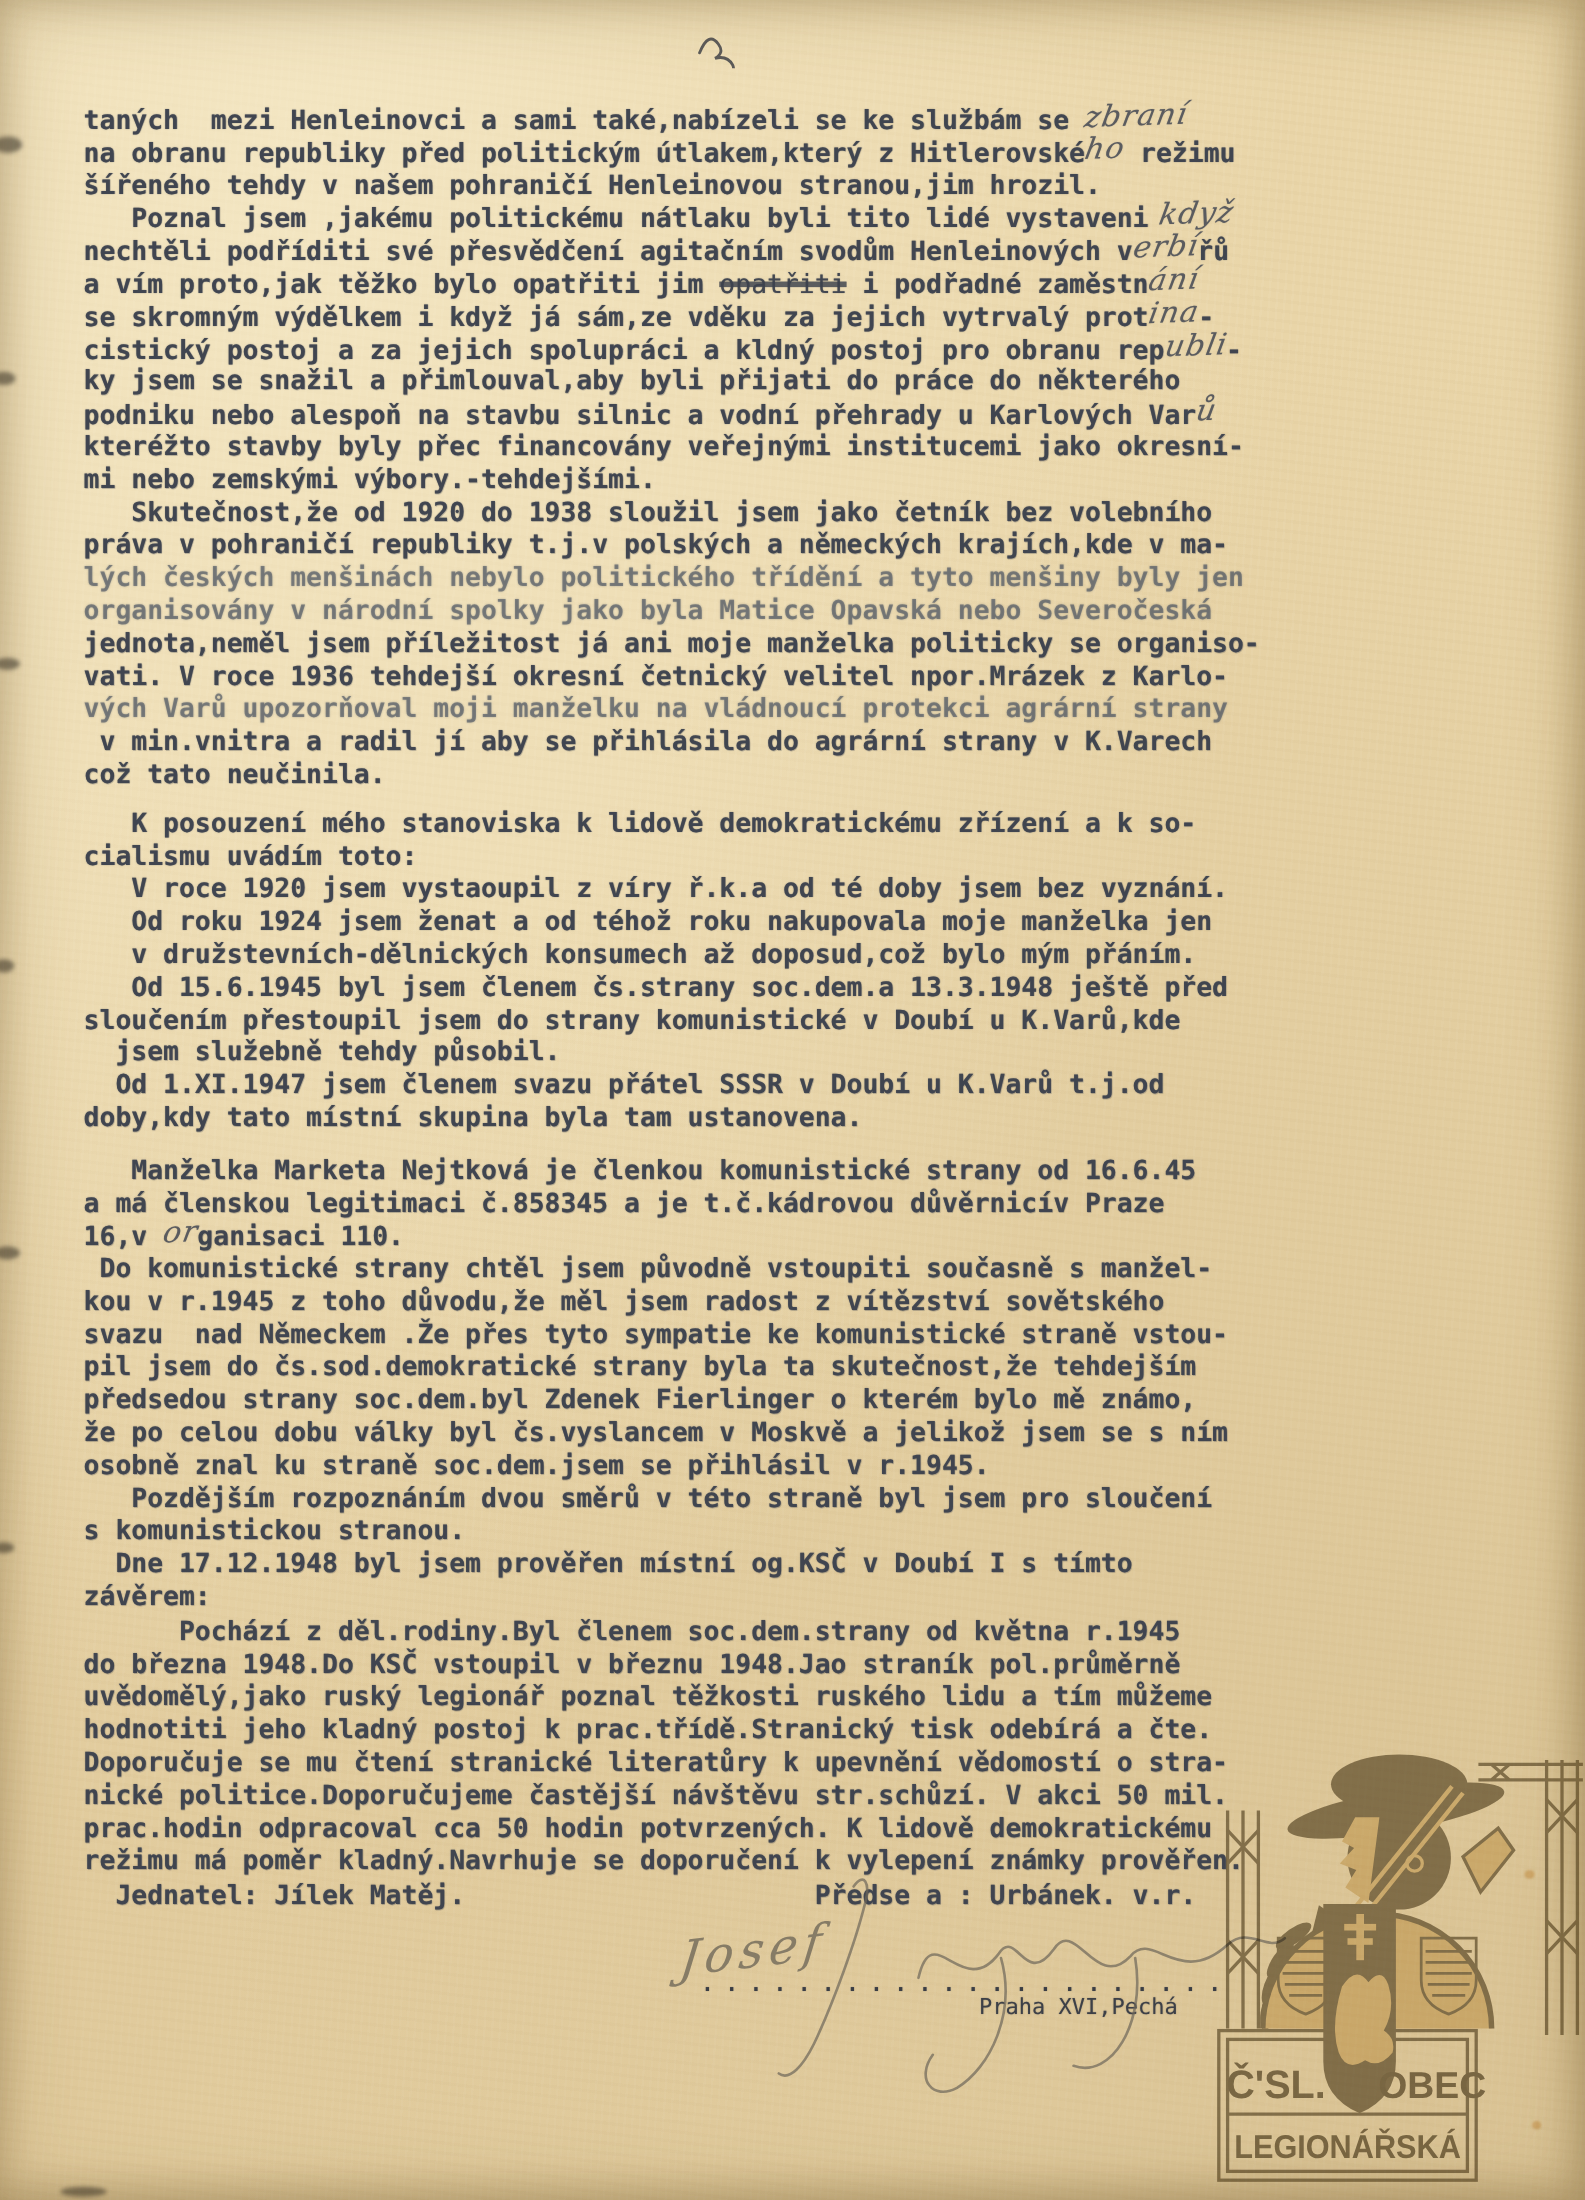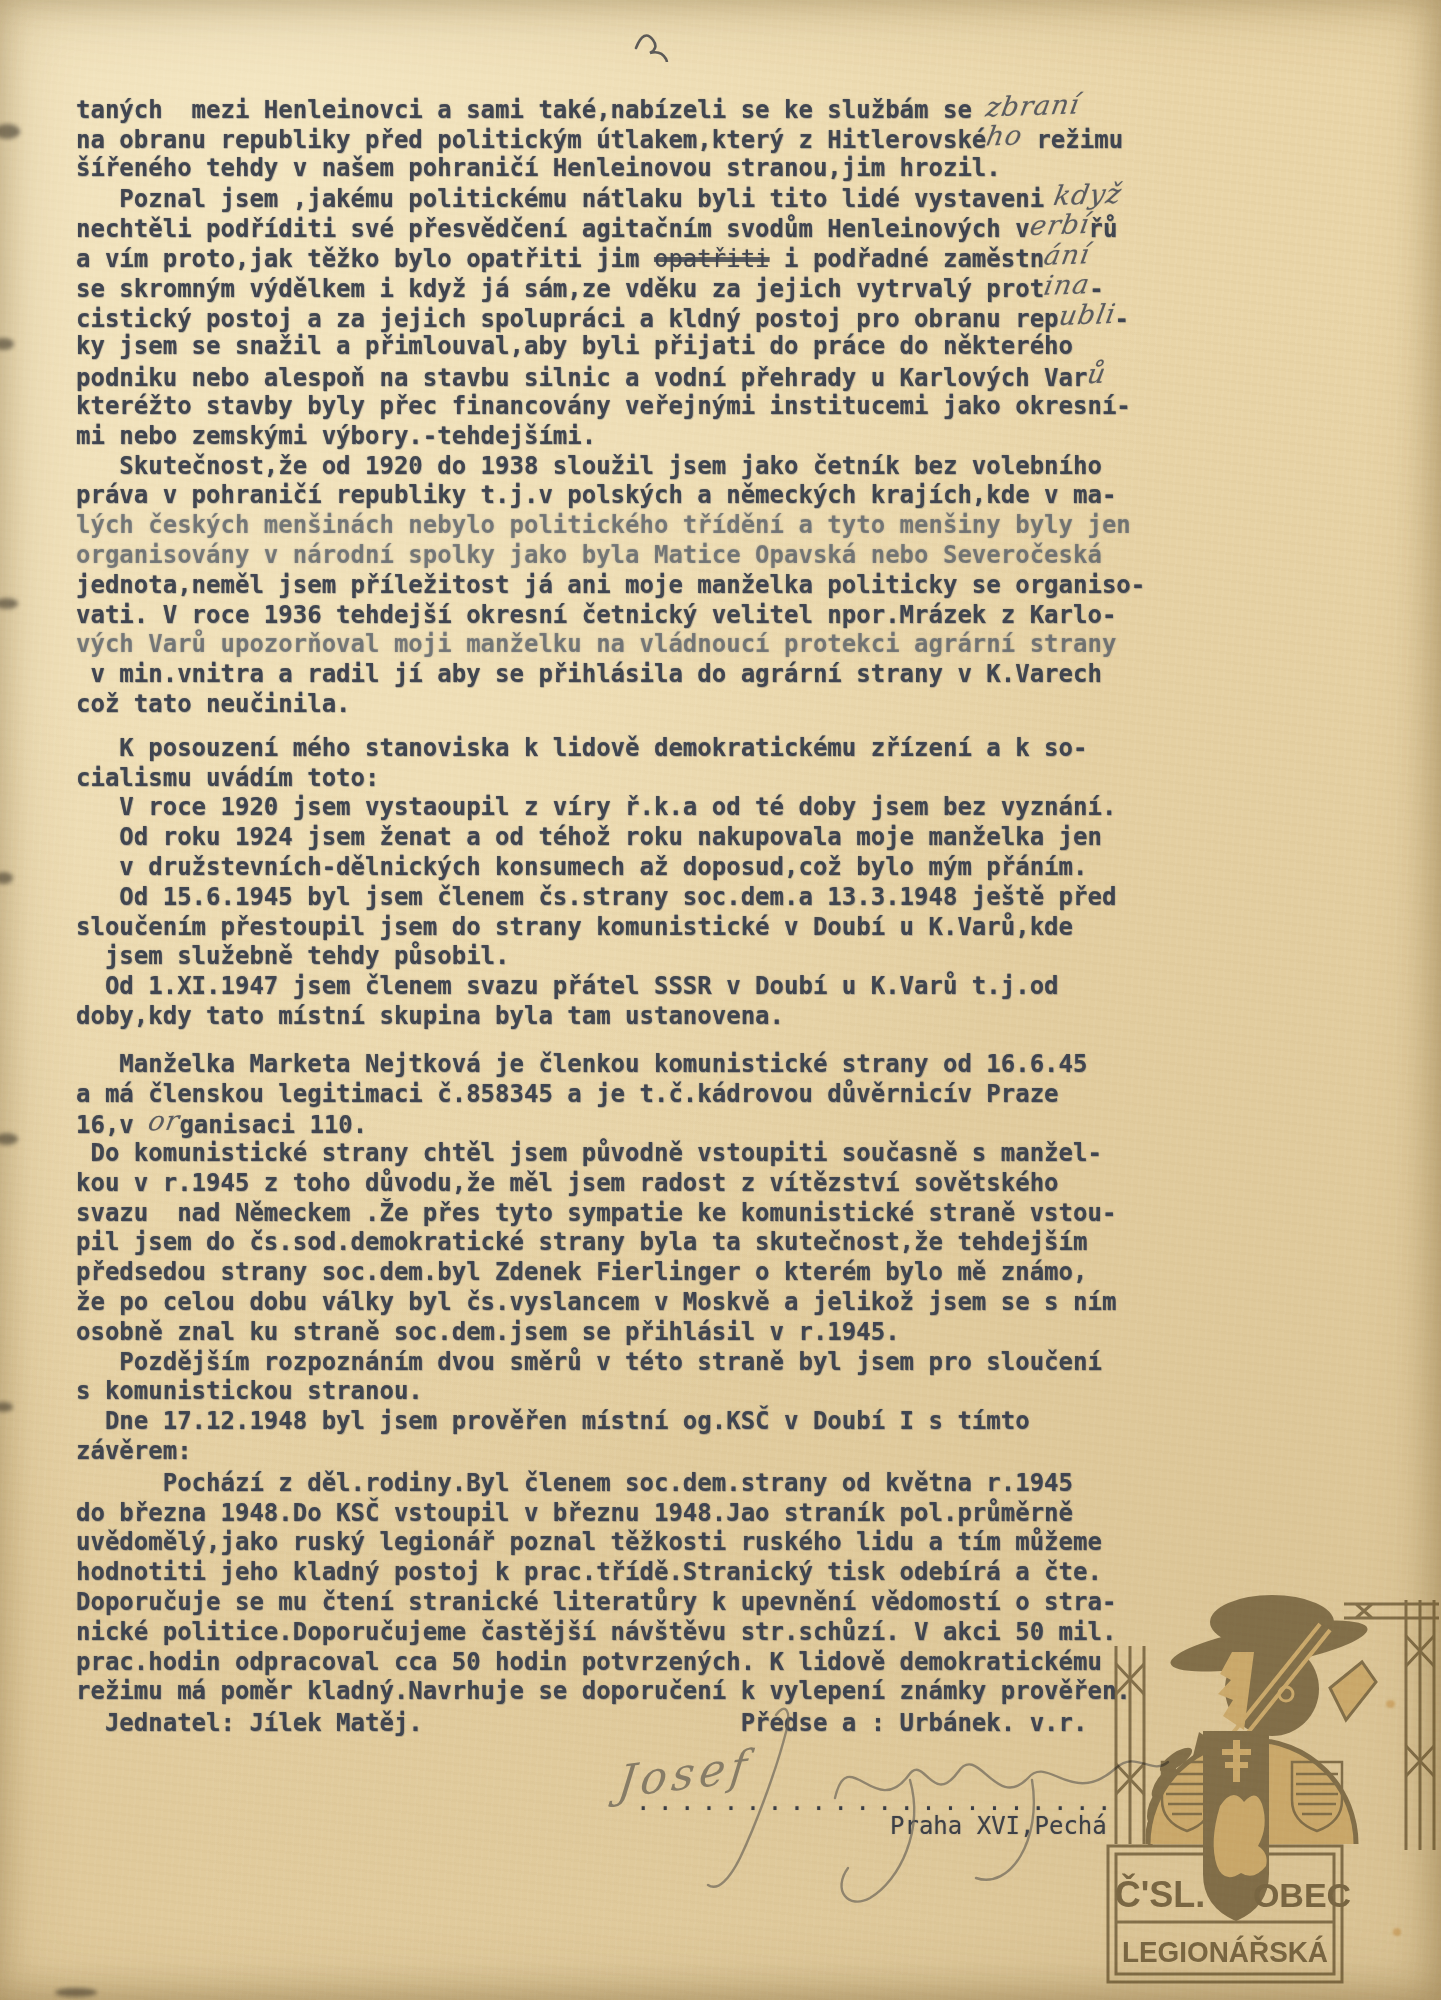--- a/index.html
+++ b/index.html
@@ -52,21 +52,21 @@
 
   
   .dotted-line {
     position:absolute; left:636px; top:1788px;
     font-size:24px; letter-spacing:7.5px;
     color:rgba(50,54,64,.9); text-shadow:0 0 1px rgba(50,54,64,.5);
     white-space:pre;
   }
   .place-line {
     position:absolute; left:890px; top:1812px;
-    font-size:24px; white-space:pre;
+    font-size:20px; white-space:pre;
     color:rgba(52,56,66,.9); text-shadow:0 0 1.2px rgba(52,56,66,.55);
   }
   .sig-name {
     position:absolute; left:618px; top:1748px;
     font-family:"DejaVu Serif","Liberation Serif",serif;
     font-style:italic; font-size:44px; letter-spacing:5px;
     color:rgba(104,98,84,.75);
     transform:rotate(-7deg) skewX(-14deg);
   }
   .sig-svg { position:absolute; left:580px; top:1680px; }

